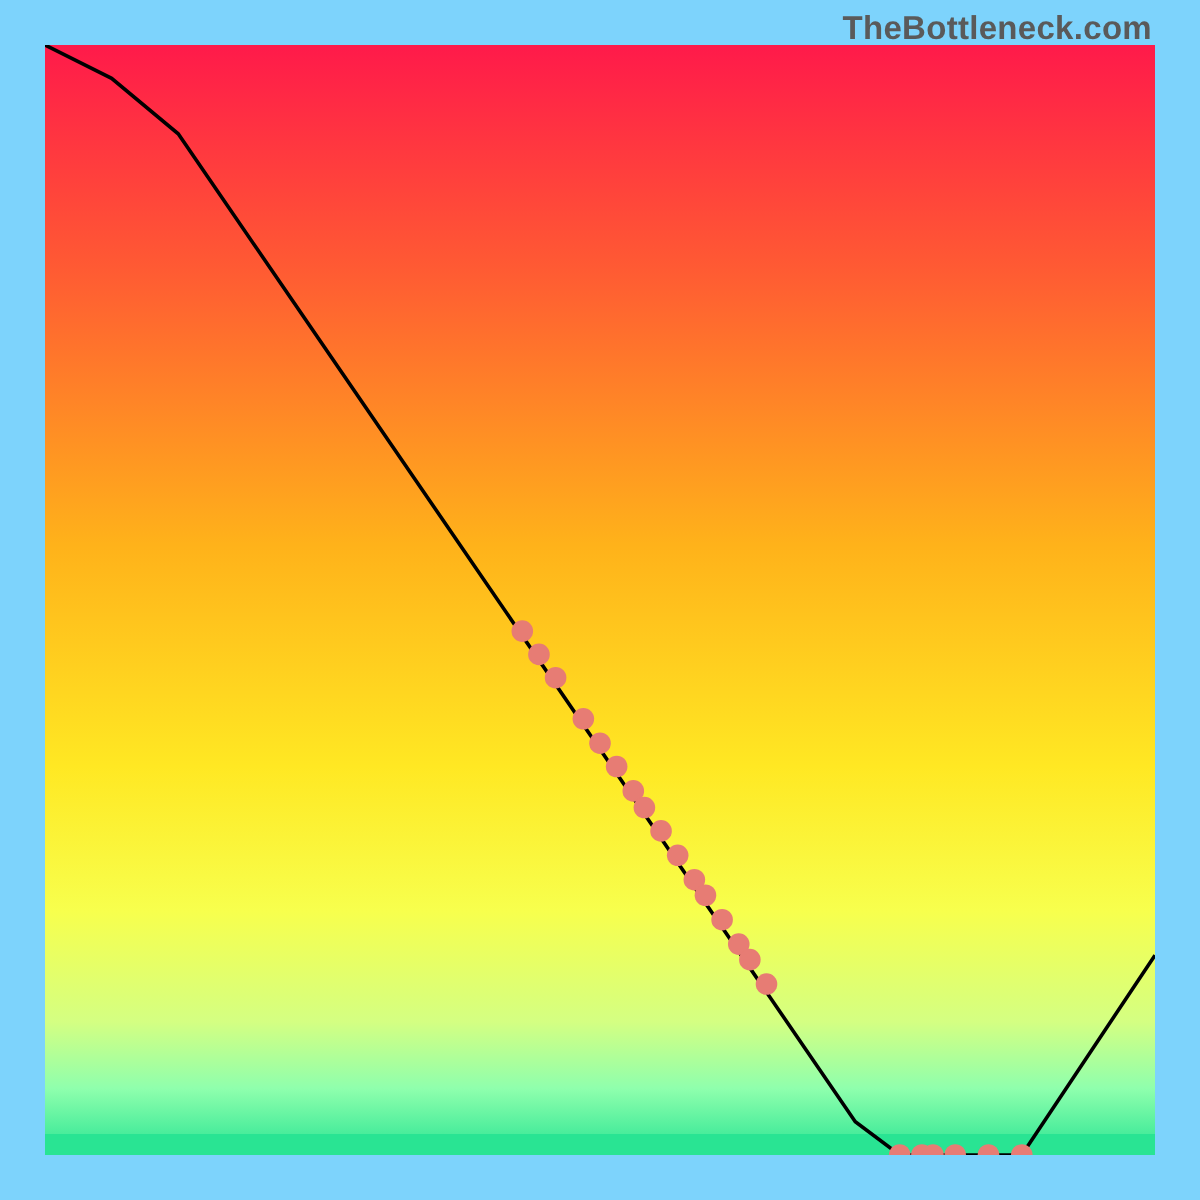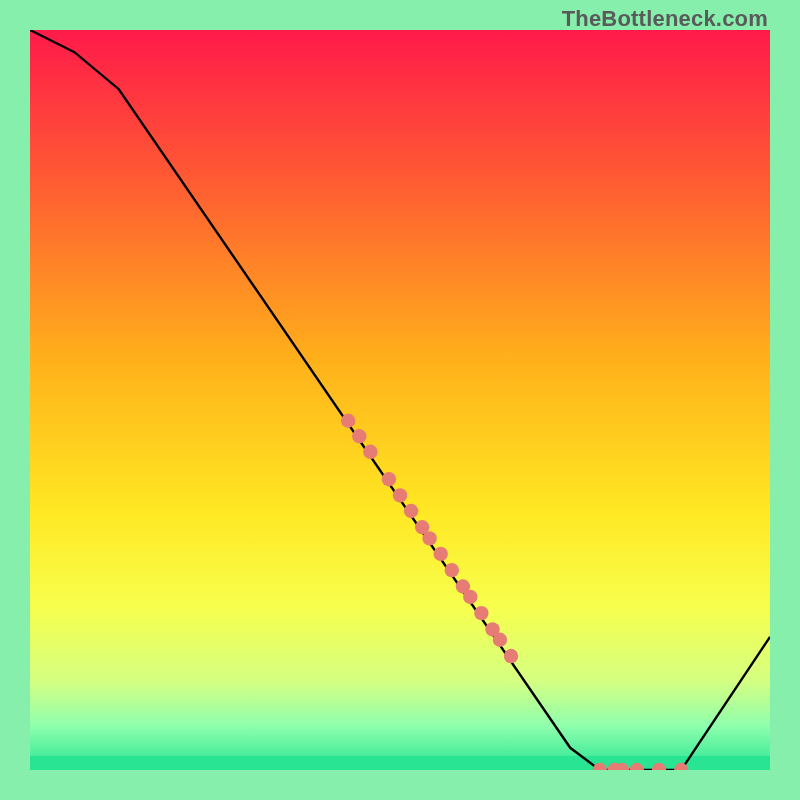--- a/index.html
+++ b/index.html
@@ -7,21 +7,21 @@
     padding: 0;
     width: 800px;
     height: 800px;
     background: #000000;
     overflow: hidden;
   }
   .frame {
     position: relative;
     width: 800px;
     height: 800px;
-    background: #86efac;
+    background: #7dd3fc;
   }
   .plot {
     position: absolute;
     left: 30px;
     top: 30px;
     width: 740px;
     height: 740px;
   }
   .watermark {
     position: absolute;

